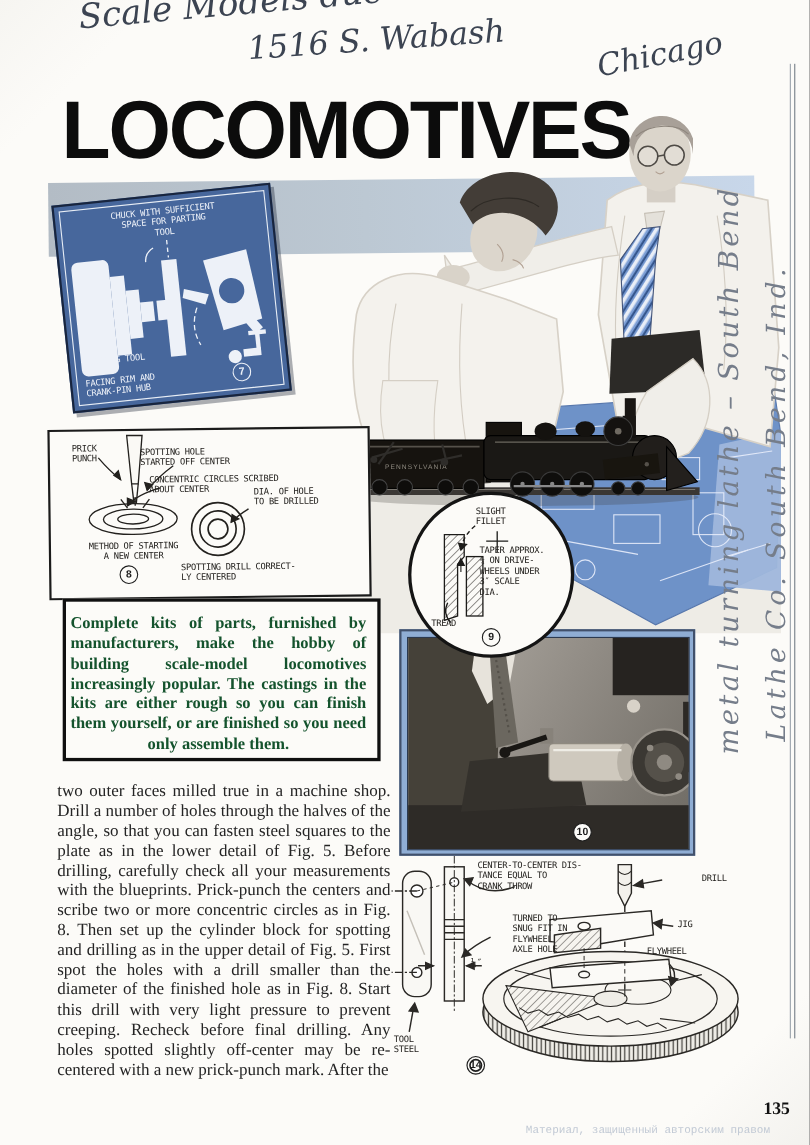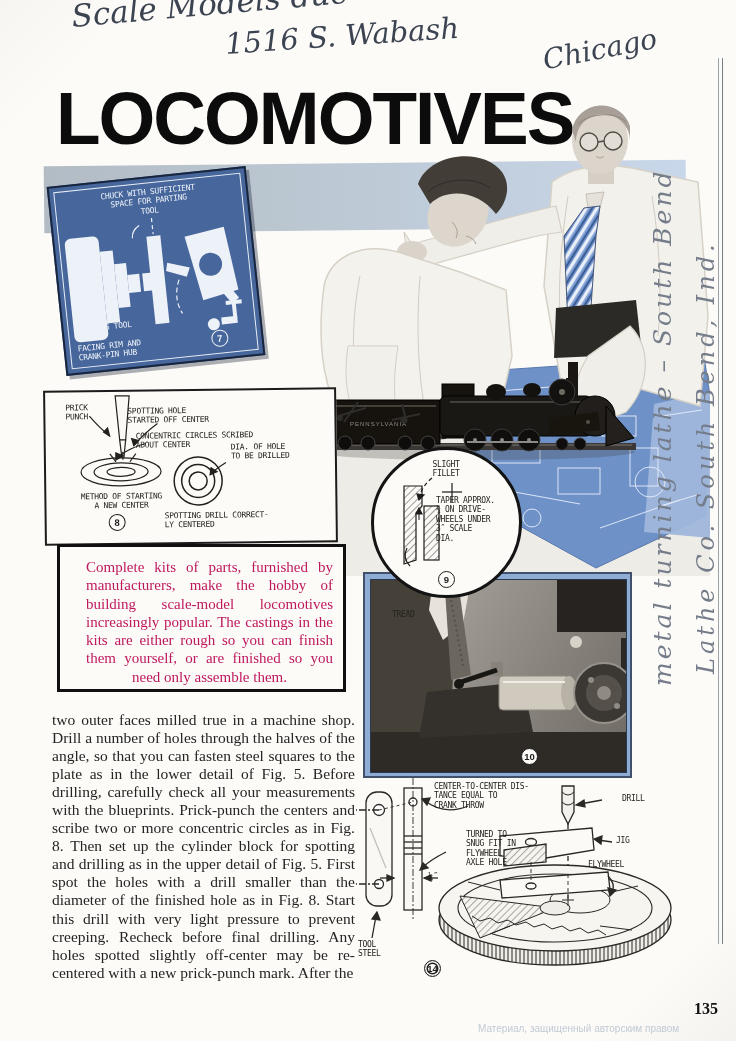--- a/index.html
+++ b/index.html
@@ -27,32 +27,32 @@
   .circ.w{border-color:#edf1f8;color:#edf1f8;background:transparent;}
   
   .fig7{background:#47679c;border:2px solid #18253e;box-shadow:3px 4px 0 rgba(20,28,46,.35);}
   .fig7-inner{position:absolute;left:4px;top:4px;right:4px;bottom:4px;border:1.5px solid rgba(240,244,250,.95);}
   
   .fig8{background:#fcfbf8;border:2.5px solid #1b1b1b;}
   
   .fig9{background:#fcfbf8;border:3.5px solid #141414;border-radius:50%;}
   
   .introbox{border:3.5px solid #101010;background:#fcfbf8;box-sizing:border-box;
-            padding:11px 10px 8px 26px;font-weight:400;font-size:15px;line-height:1.22;
-            color:#be185d;text-align:justify;text-align-last:center;}
+            padding:11px 10px 8px 4px;font-weight:700;font-size:15px;line-height:1.22;
+            color:#14532d;text-align:justify;text-align-last:center;}
   
   .bodytext{font-size:15.5px;line-height:1.165;color:#242424;text-align:justify;}
   
   .fig10{border:2px solid #41506b;background:#8fadd4;padding:5px;box-sizing:border-box;}
   .fig10-img{position:relative;width:100%;height:100%;border:1px solid #2b3950;overflow:hidden;
              background:linear-gradient(120deg,#b2ada5 0%,#938e87 45%,#6e6a63 100%);}
   .caption{font-family:"DejaVu Sans Mono",monospace;font-size:8px;line-height:1.3;
            color:#24221f;white-space:pre-line;text-align:center;letter-spacing:-0.3px;}
   .pagenum{font-weight:700;font-size:16px;color:#111;}
-  .watermark{font-family:Liberation Sans, sans-serif;font-size:10px;color:#c2cad5;}
+  .watermark{font-family:Liberation Mono, monospace;font-size:10px;color:#c2cad5;}
   .edgeline{border-left:1.5px solid #9aa2ab;border-right:1.5px solid #767e87;width:3px;}
 </style>
 </head>
 <body>
 
 <div class="page">
 
   <div class="abs hw" style="left:70px;top:-2px;font-size:31px;transform:rotate(-5deg);transform-origin:left top;">Scale Models due</div>
   <div class="abs hw" style="left:224px;top:27px;font-size:29px;transform:rotate(-4deg);transform-origin:left top;">1516 S. Wabash</div>
   <div class="abs hw" style="left:540px;top:44px;font-size:28px;transform:rotate(-11deg);transform-origin:left top;">Chicago</div>
@@ -269,21 +269,21 @@
           <polygon points="45,58 42,64 48,64" fill="#1d1c1a"></polygon>
       </g>
     </svg>
     <span class="abs hand c" style="left:44px;top:10px;width:56px;">SLIGHT
 FILLET</span>
     <span class="abs hand" style="left:62px;top:46px;">TAPER APPROX.
 ¼ ON DRIVE-
 WHEELS UNDER
 3″ SCALE
 DIA.</span>
-    <span class="abs hand" style="left:18px;top:112px;margin-top:48px;">TREAD</span>
+    <span class="abs hand" style="left:18px;top:112px;">TREAD</span>
     <span class="abs circ" style="left:64px;top:121px;">9</span>
   </div>
 
   <div class="abs introbox" style="left:57px;top:544px;width:289px;height:148px;z-index:2;">Complete kits of parts, furnished by manufacturers, make the hobby of building scale-model locomotives increasingly popular.  The castings in the kits are either rough so you can finish them yourself, or are finished so you need only assemble them.</div>
 
   <div class="abs bodytext" style="left:52px;top:711px;width:303px;">two outer faces milled true in a machine shop.  Drill a number of holes through the halves of the angle, so that you can fasten steel squares to the plate as in the lower detail of Fig. 5.  Before drilling, carefully check all your measurements with the blueprints.  Prick-punch the centers and scribe two or more concentric circles as in Fig. 8.  Then set up the cylinder block for spotting and drilling as in the upper detail of Fig. 5.  First spot the holes with a drill smaller than the diameter of the finished hole as in Fig. 8.  Start this drill with very light pressure to prevent creeping.  Recheck before final drilling.  Any holes spotted slightly off-center may be re-centered with a new prick-punch mark.  After the</div>
 
   <div class="abs fig10" style="left:363px;top:572px;width:269px;height:206px;z-index:3;">
     <div class="fig10-img">
       <svg width="317" height="192" viewBox="0 0 317 192">
@@ -388,21 +388,21 @@
         <line x1="218" y1="96" x2="218" y2="122" stroke-dasharray="4 3" stroke-width="0.9"></line>
         <line x1="212" y1="122" x2="224" y2="122" stroke-width="1"></line>
           <line x1="218" y1="116" x2="218" y2="128" stroke-width="1"></line>
         <path d="M258,98 q8,8 4,16"></path>
           <polygon points="260,118 258,110 266,112" fill="#2a2825"></polygon>
       </g>
     </svg>
     <span class="abs hand" style="left:84px;top:4px;">CENTER-TO-CENTER DIS-
 TANCE EQUAL TO
 CRANK THROW</span>
-    <span class="abs hand" style="left:256px;top:16px;padding-left:16px;">DRILL</span>
+    <span class="abs hand" style="left:272px;top:16px;padding-left:16px;">DRILL</span>
     <span class="abs hand" style="left:266px;top:58px;">JIG</span>
     <span class="abs hand" style="left:116px;top:52px;">TURNED TO
 SNUG FIT IN
 FLYWHEEL
 AXLE HOLE</span>
     <span class="abs hand" style="left:78px;top:93px;font-size:9px;">¼″</span>
     <span class="abs hand" style="left:8px;top:162px;">TOOL
 STEEL</span>
     <span class="abs hand" style="left:238px;top:82px;">FLYWHEEL</span>
     <span class="abs circ" style="left:74px;top:182px;box-shadow:inset 0 0 0 1.5px #fcfbf8, inset 0 0 0 3px #1e1e1e;">14</span>

